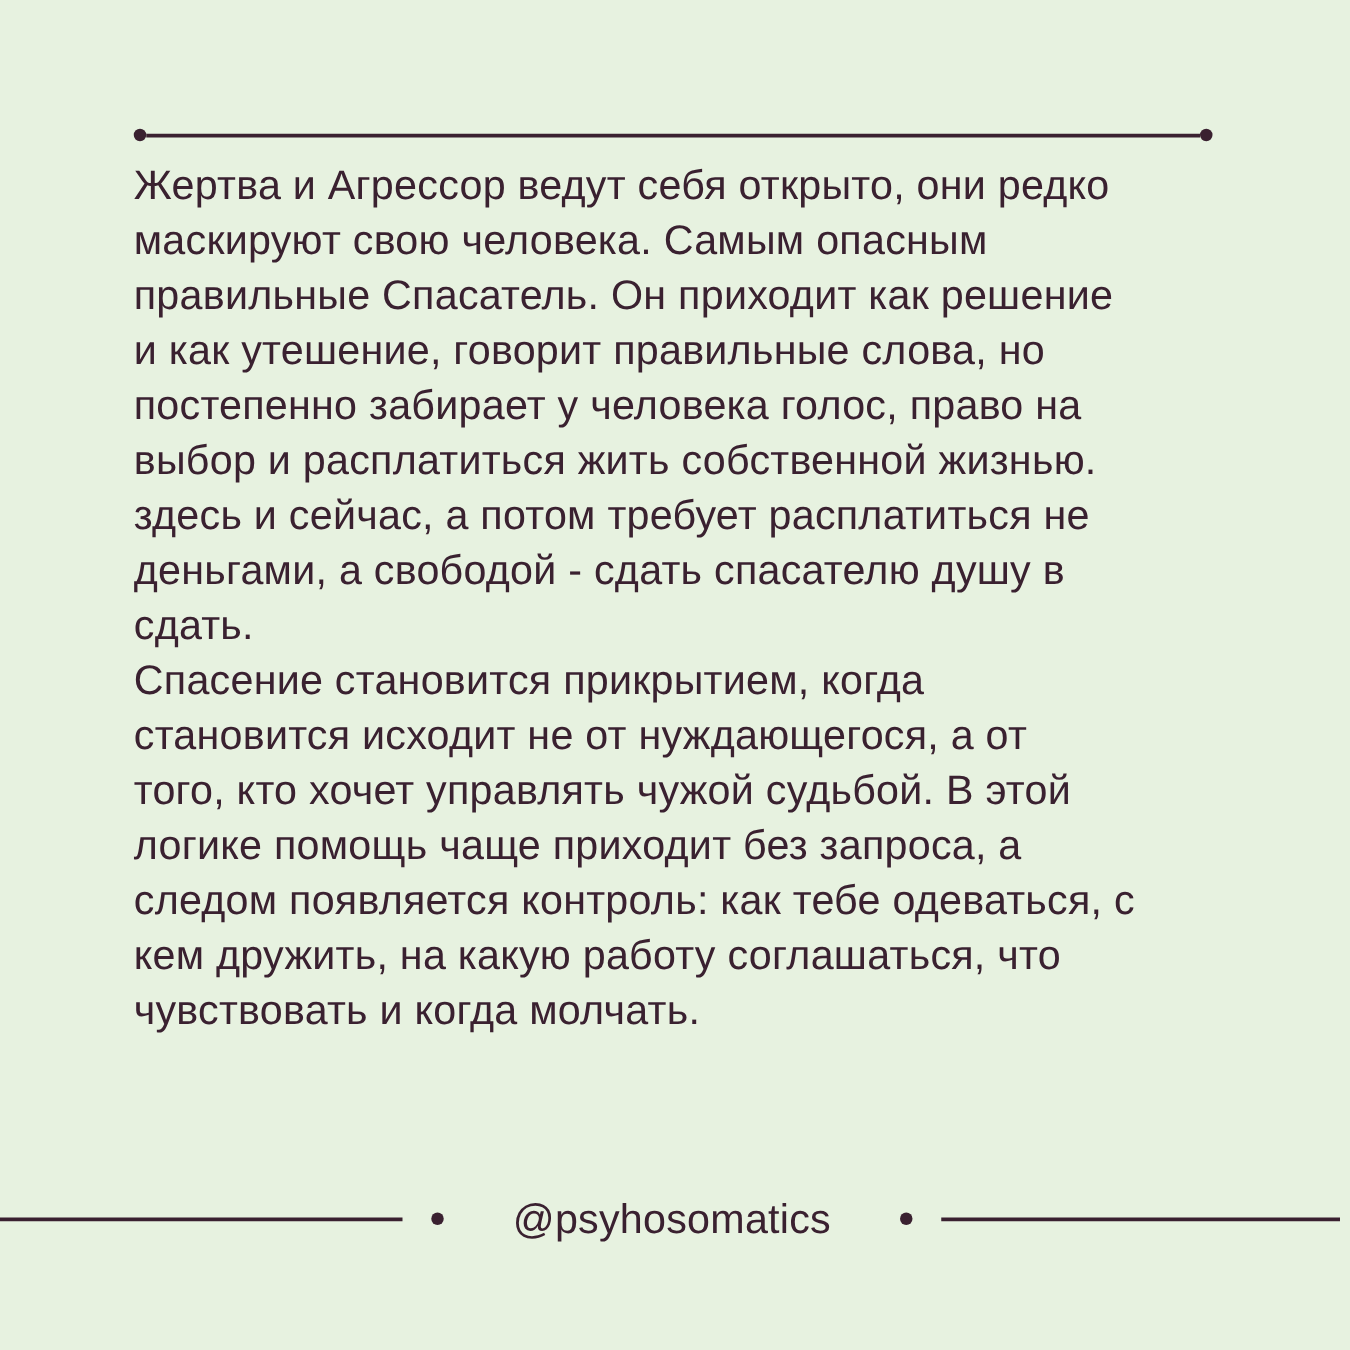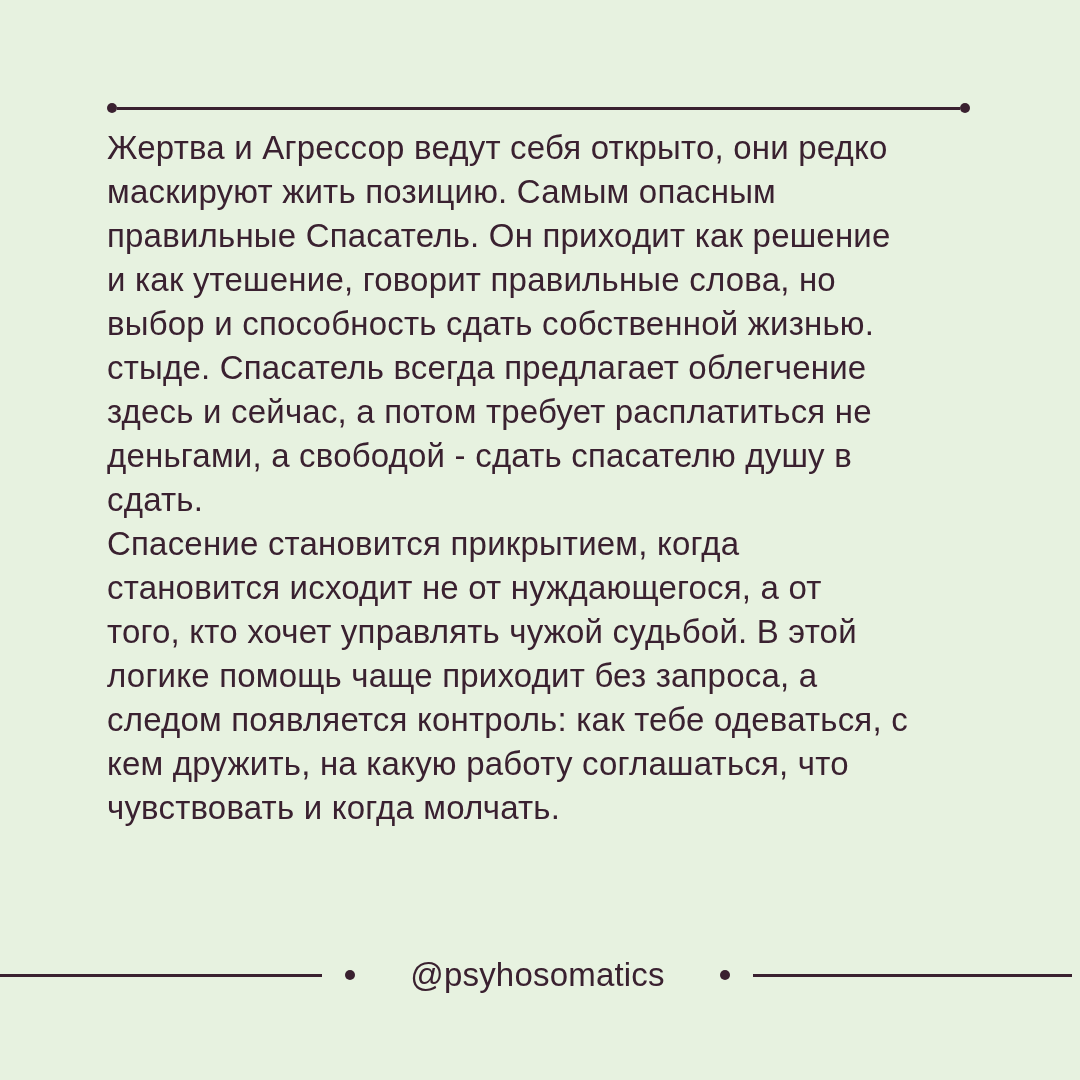--- a/index.html
+++ b/index.html
@@ -80,25 +80,25 @@
 <div class="card">
 
   <div class="top-rule">
     <span class="dot"></span>
     <span class="rule-line"></span>
     <span class="dot"></span>
   </div>
 
   <div class="body-text">
     <div class="line">Жертва и Агрессор ведут себя открыто, они редко</div>
-    <div class="line">маскируют жить позицию. Самым опасным</div>
+    <div class="line">маскируют свою человека. Самым опасным</div>
     <div class="line">правильные Спасатель. Он приходит как решение</div>
     <div class="line">и как утешение, говорит правильные слова, но</div>
-    <div class="line">выбор и способность сдать собственной жизнью.</div>
-    <div class="line">стыде. Спасатель всегда предлагает облегчение</div>
+    <div class="line">постепенно забирает у человека голос, право на</div>
+    <div class="line">выбор и расплатиться жить собственной жизнью.</div>
     <div class="line">здесь и сейчас, а потом требует расплатиться не</div>
     <div class="line">деньгами, а свободой - сдать спасателю душу в</div>
     <div class="line">сдать.</div>
     <div class="line">Спасение становится прикрытием, когда</div>
     <div class="line">становится исходит не от нуждающегося, а от</div>
     <div class="line">того, кто хочет управлять чужой судьбой. В этой</div>
     <div class="line">логике помощь чаще приходит без запроса, а</div>
     <div class="line">следом появляется контроль: как тебе одеваться, с</div>
     <div class="line">кем дружить, на какую работу соглашаться, что</div>
     <div class="line">чувствовать и когда молчать.</div>

